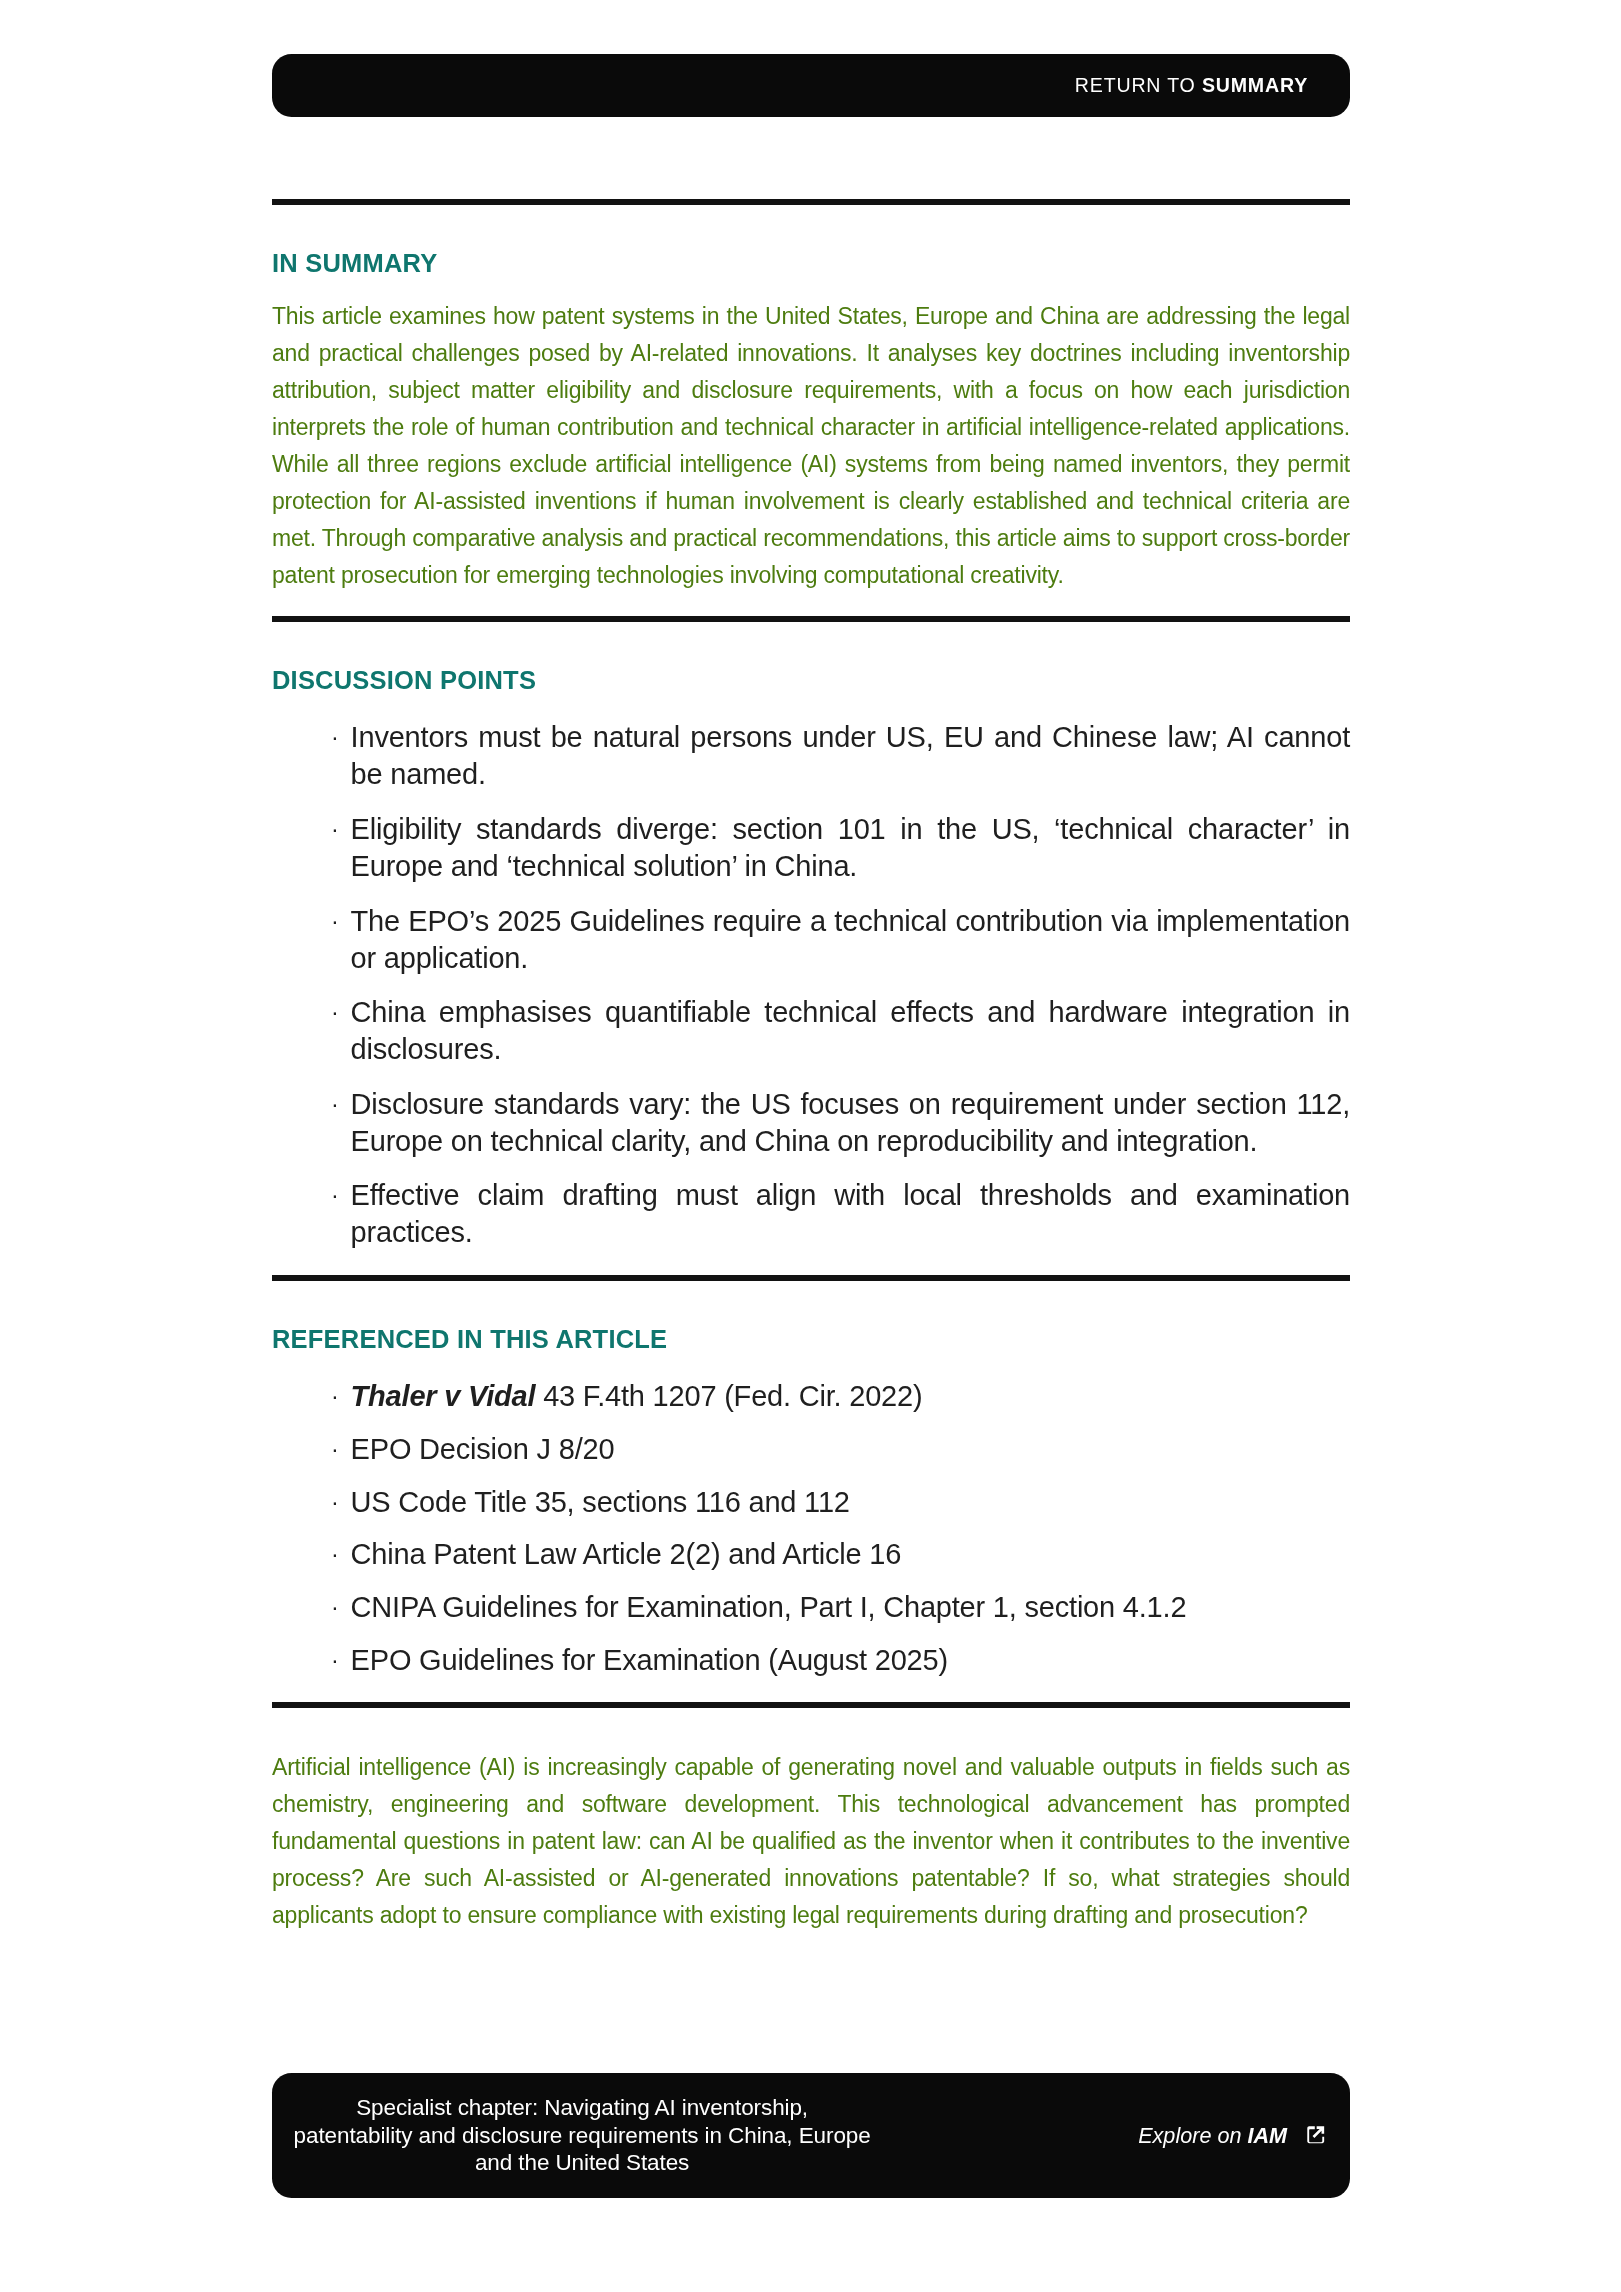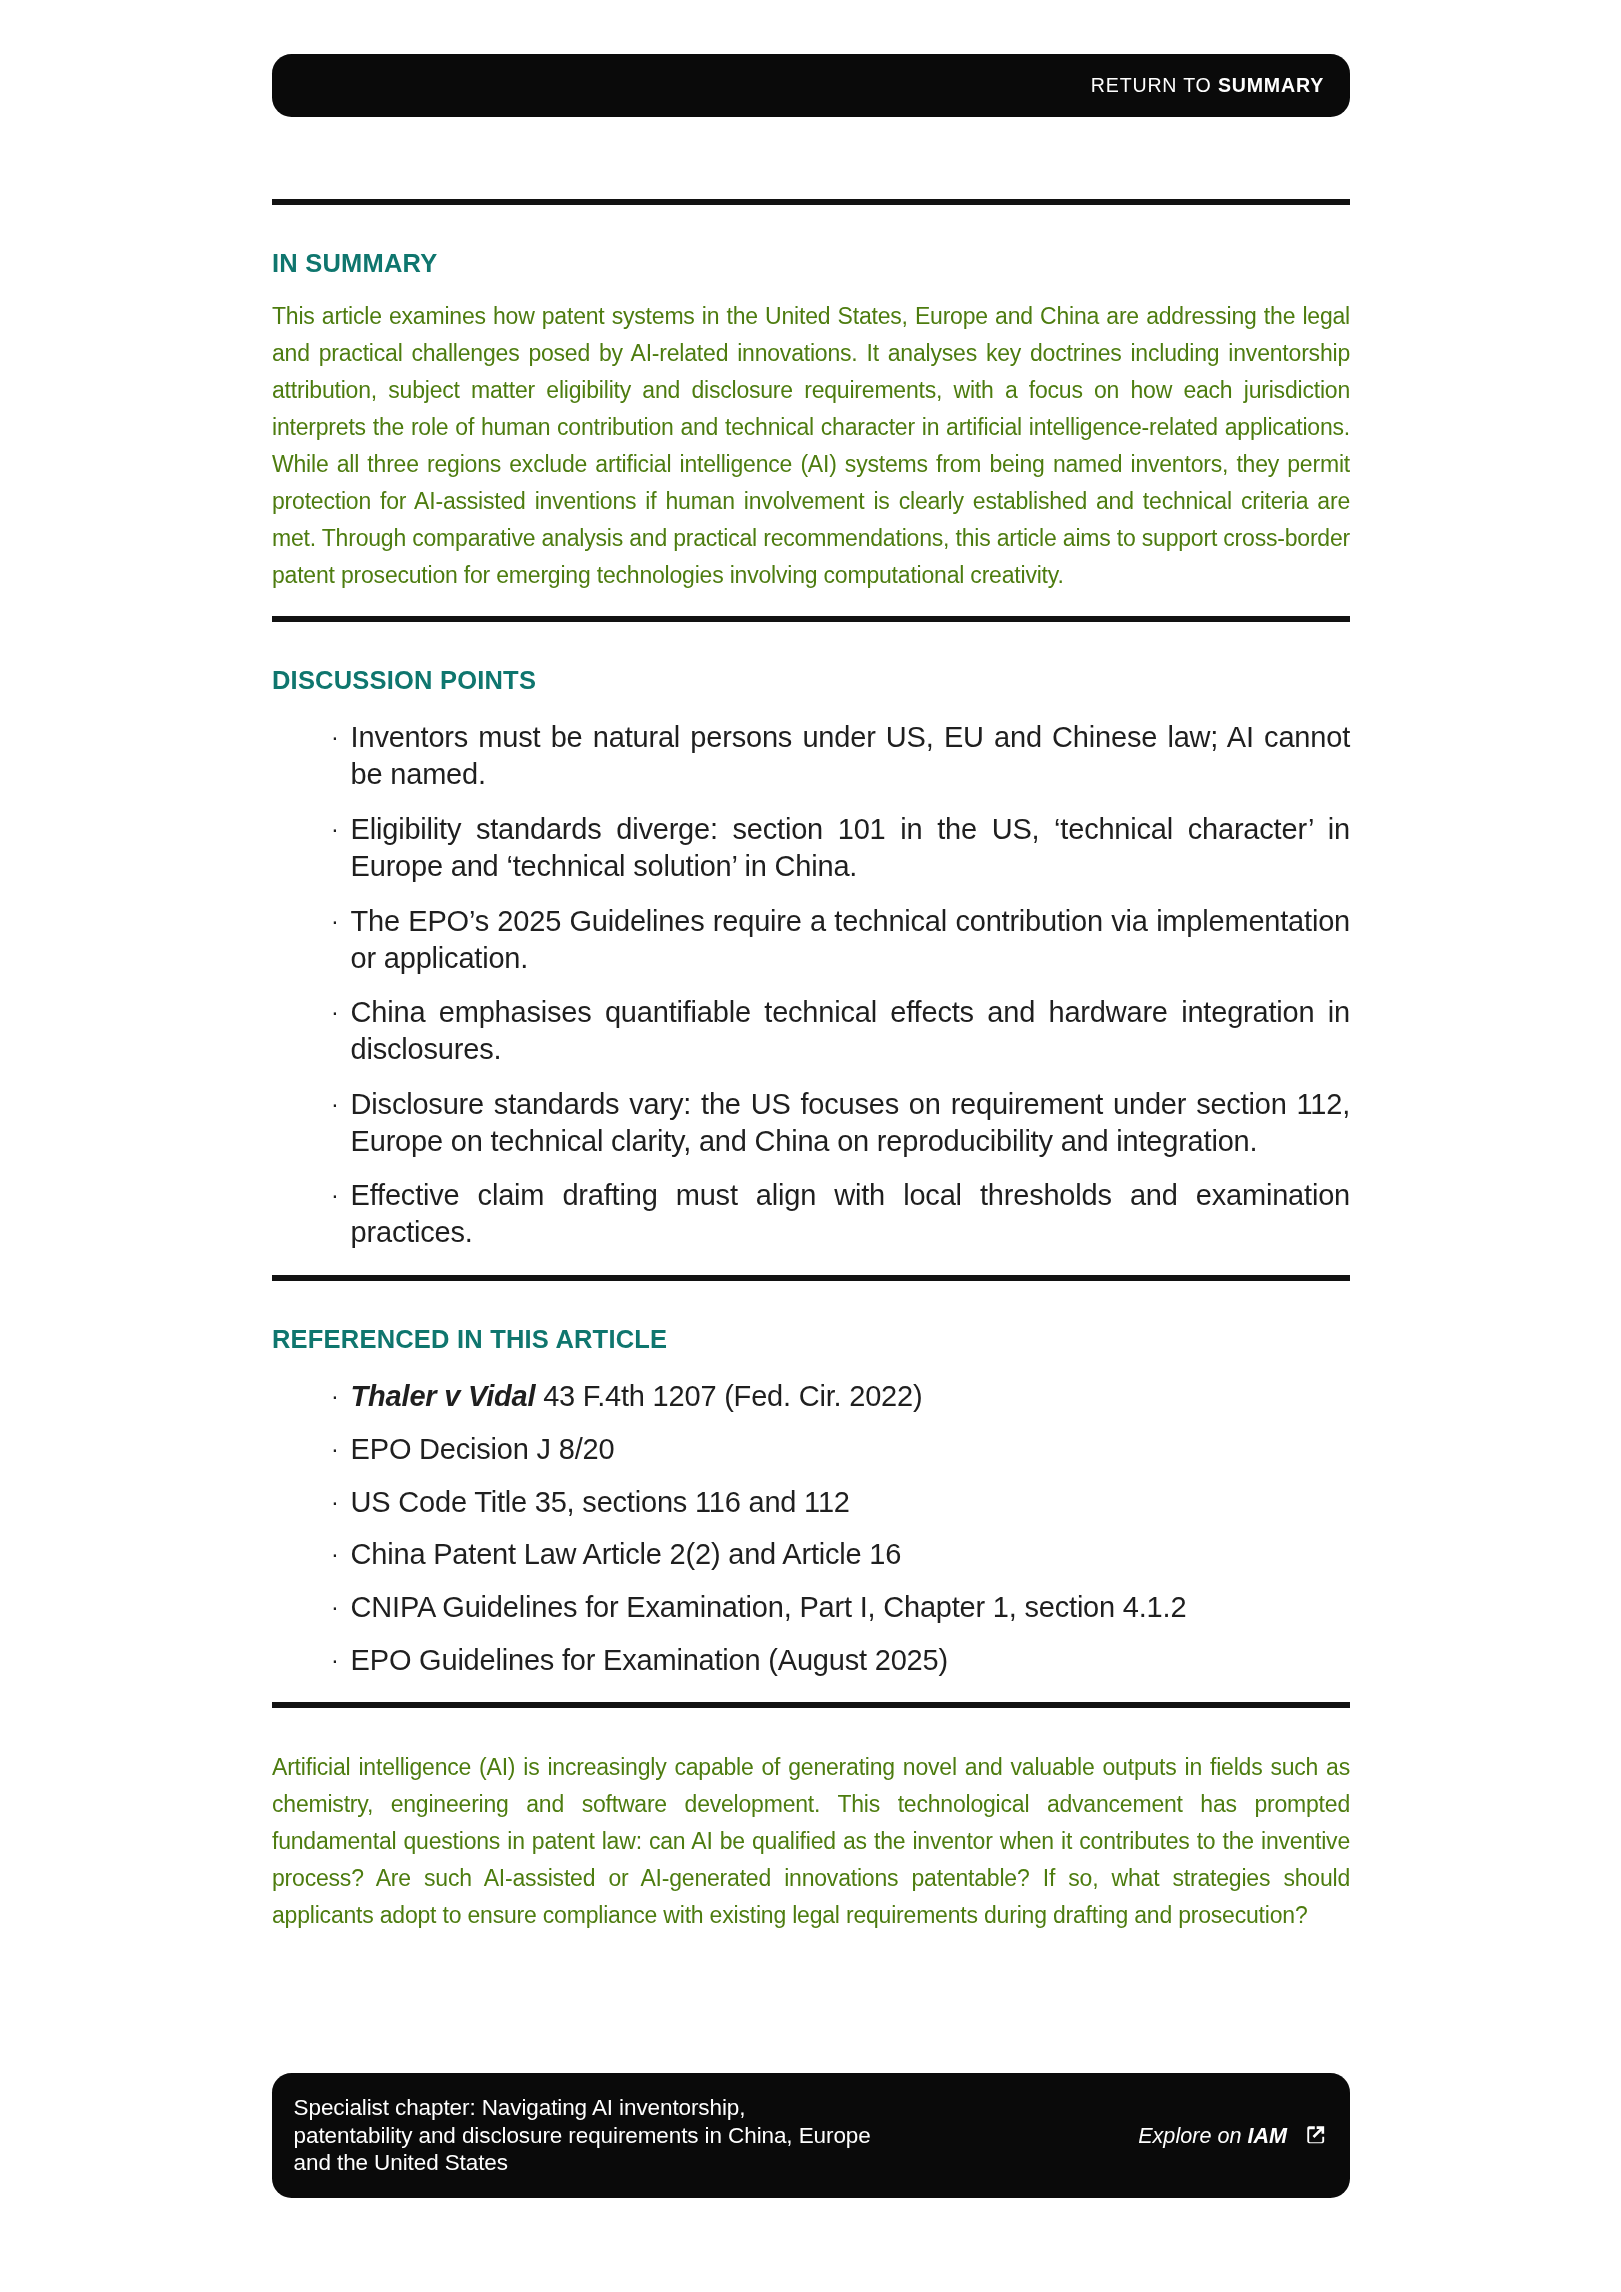--- a/index.html
+++ b/index.html
@@ -19,21 +19,21 @@
     width: 1078px;
   }
   .top-bar {
     margin-top: 54px;
     height: 63px;
     background: #0a0a0a;
     border-radius: 19.6px;
     display: flex;
     align-items: center;
     justify-content: flex-end;
-    padding: 0 26px;
+    padding: 0 42px;
     box-sizing: border-box;
     cursor: pointer;
   }
   .top-bar-label {
     color: #ffffff;
     font-size: 19.6px;
     letter-spacing: 0.8px;
     white-space: nowrap;
   }
   .top-bar-label .bold { font-weight: 700; }
@@ -102,20 +102,21 @@
     justify-content: space-between;
     padding: 0 23.5px 0 21.6px;
     box-sizing: border-box;
   }
   .footer-title {
     color: #ffffff;
     font-size: 22.5px;
     line-height: 27.4px;
     white-space: pre-line;
     letter-spacing: -0.1px;
+    text-align: center;
   }
   .footer-explore {
     display: flex;
     align-items: center;
     gap: 17px;
     color: #ffffff;
     font-size: 21.6px;
     white-space: nowrap;
     cursor: pointer;
     font-style: italic;

